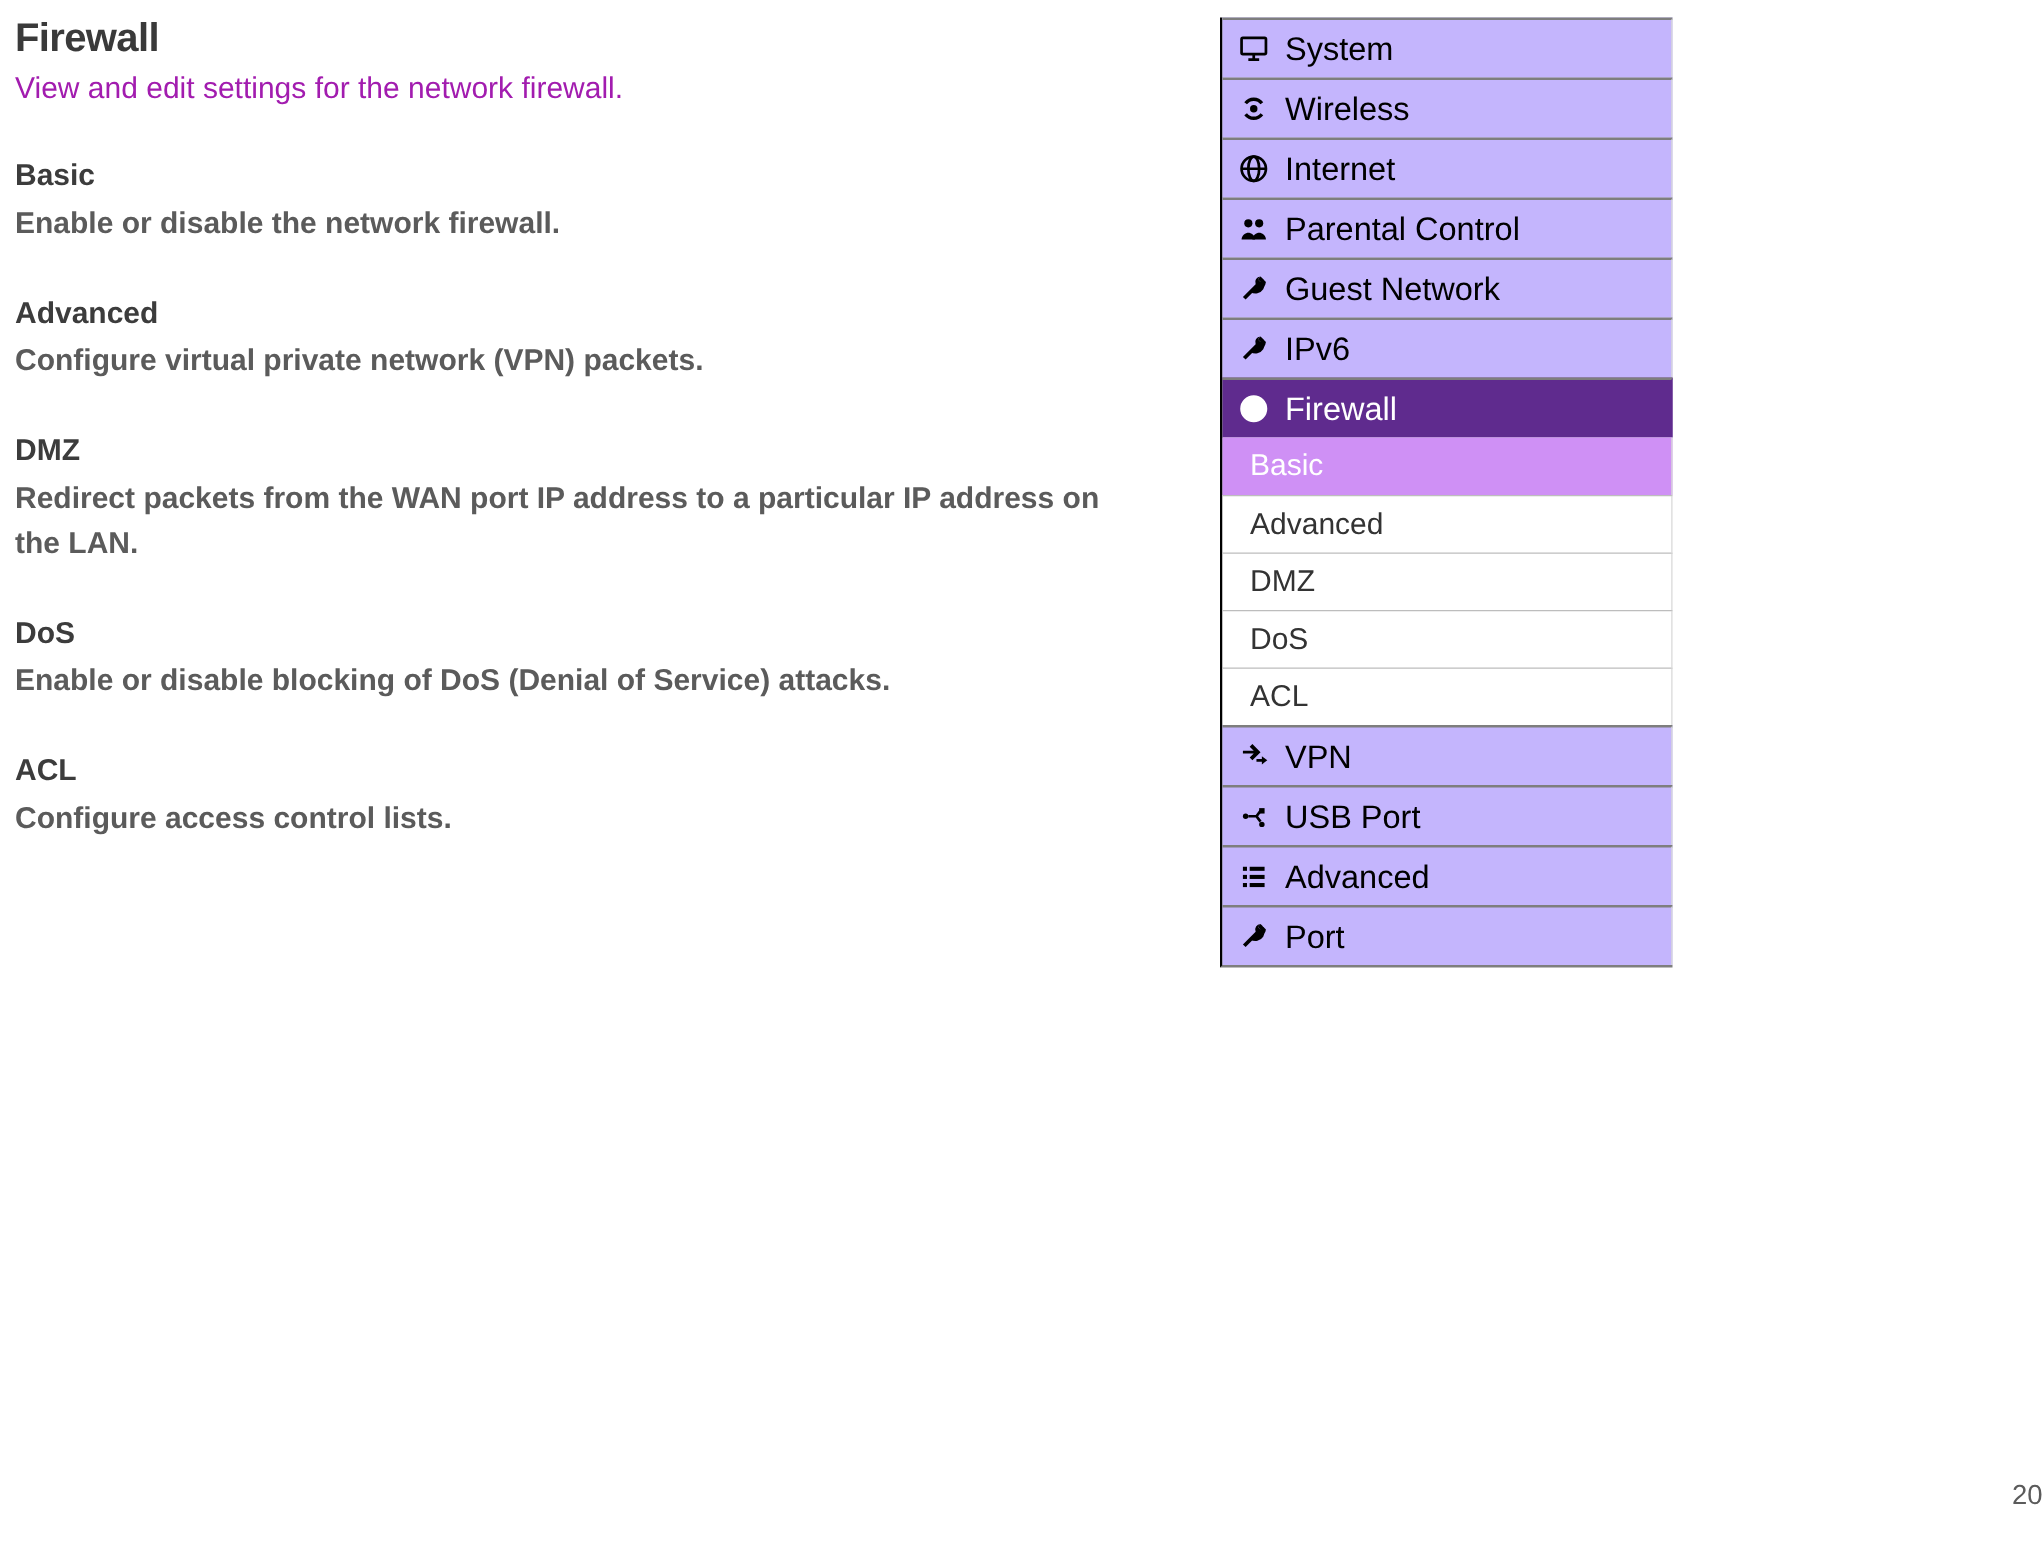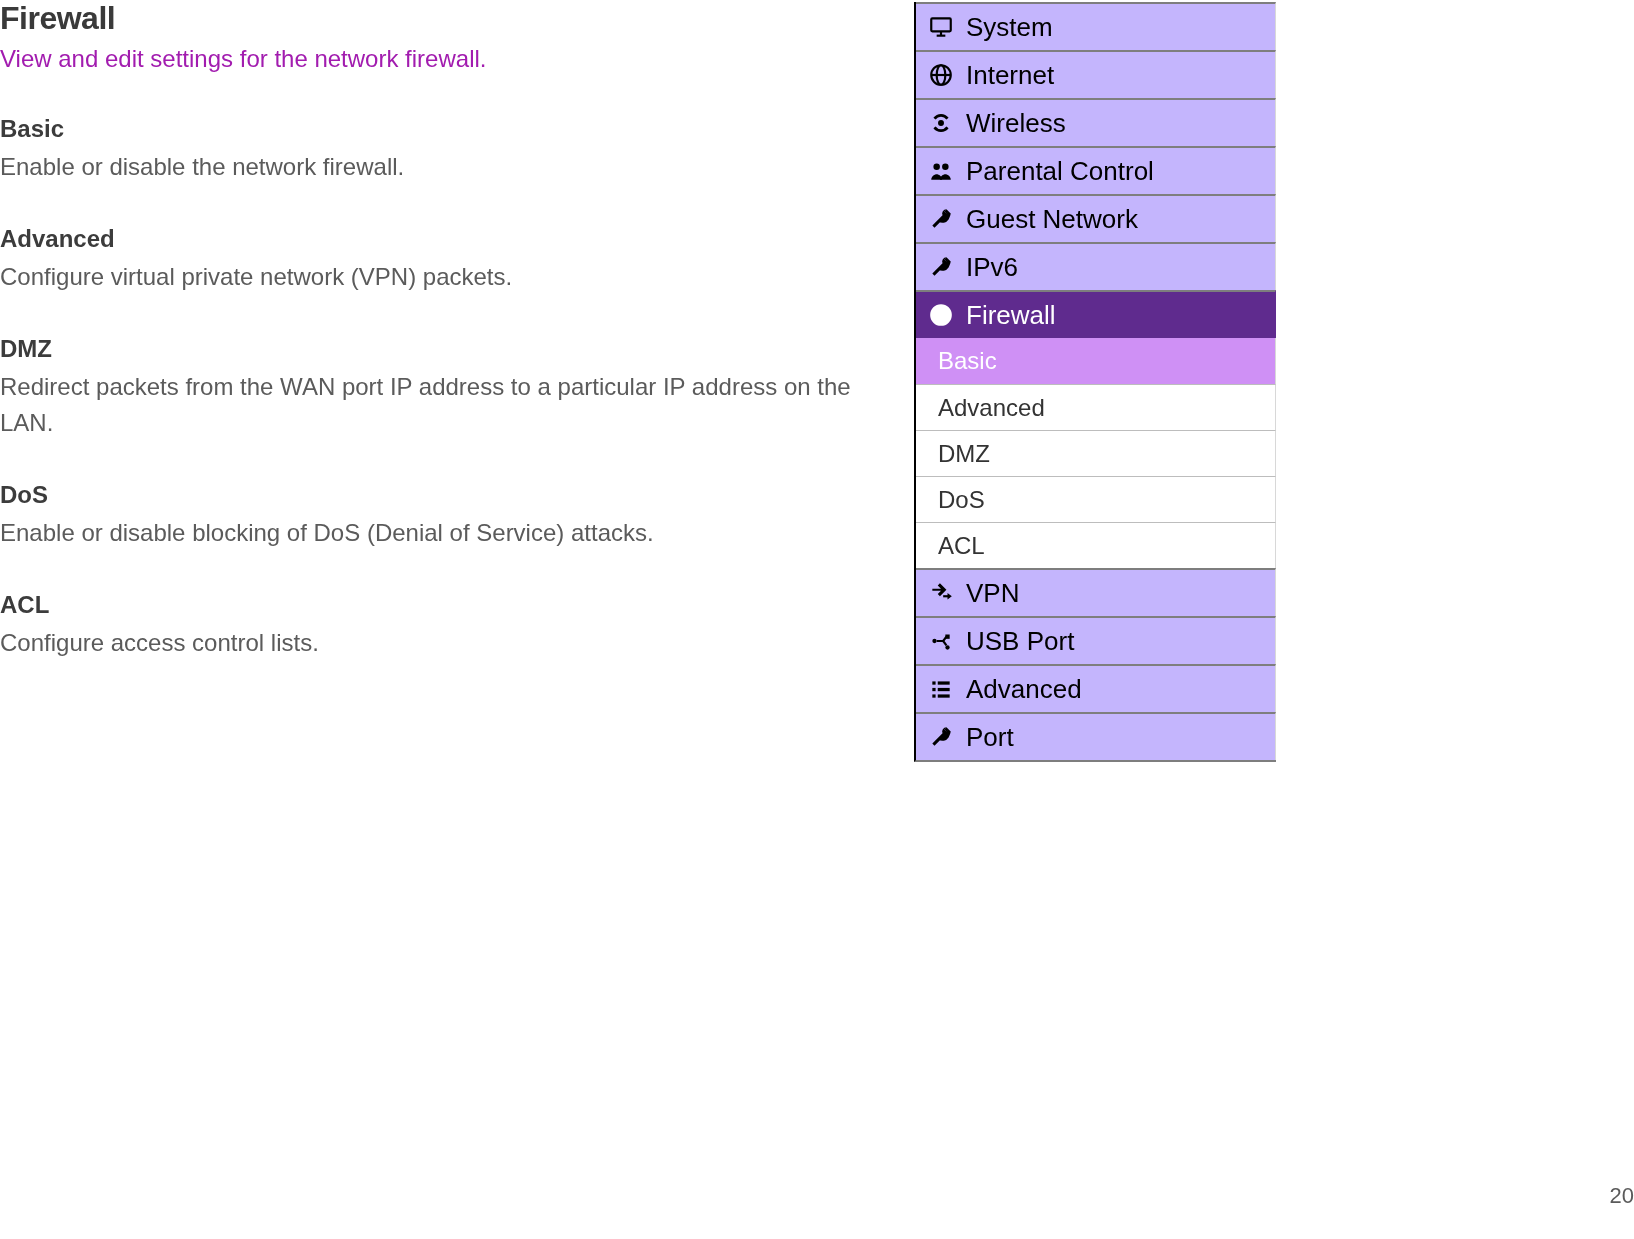--- a/index.html
+++ b/index.html
@@ -6,22 +6,22 @@
   body {
     font-family: "Segoe UI", Tahoma, Arial, sans-serif;
     background: #ffffff;
     width: 1634px;
     height: 1239px;
     position: relative;
   }
   .page {
     display: flex;
     flex-direction: row;
-    gap: 44px;
-    padding: 0;
+    gap: 94px;
+    padding: 12px;
   }
   .content {
     flex: 0 0 870px;
     padding-top: 0;
   }
   .content h1 {
     font-size: 32px;
     font-weight: 700;
     color: #3a3a3a;
     margin-bottom: 8px;
@@ -37,21 +37,21 @@
   .section .sec-title {
     font-size: 24px;
     font-weight: 700;
     color: #3c3c3c;
     margin-bottom: 6px;
   }
   .section .sec-desc {
     font-size: 24px;
     color: #5b5b5b;
     line-height: 1.5;
-    font-weight: 400;
+    font-weight: 700;
   }
 
   .sidebar {
     flex: 0 0 362px;
     padding-top: 2px;
   }
   .menu {
     border-left: 2px solid #000;
     border-bottom: 2px solid #7e7e7e;
     width: 100%;
@@ -147,37 +147,37 @@
           <svg viewBox="0 0 24 24" fill="none" stroke="#000" stroke-width="2">
               <rect x="3" y="4" width="18" height="12" rx="1"></rect>
               <line x1="8" y1="20" x2="16" y2="20"></line>
               <line x1="12" y1="16" x2="12" y2="20"></line>
             </svg>
         </span>
         <span>System</span>
       </div>
       <div class="menu-item">
         <span class="icon">
+          <svg viewBox="0 0 24 24" fill="none" stroke="#000" stroke-width="2.5">
+              <path d="M6 8c3-4 9-4 12 0"></path>
+              <path d="M6 16c3 4 9 4 12 0"></path>
+              <circle cx="12" cy="12" r="1.5" fill="#000"></circle>
+            </svg>
+        </span>
+        <span>Wireless</span>
+      </div>
+      <div class="menu-item">
+        <span class="icon">
           <svg viewBox="0 0 24 24" fill="none" stroke="#000" stroke-width="2">
               <circle cx="12" cy="12" r="9"></circle>
               <ellipse cx="12" cy="12" rx="4" ry="9"></ellipse>
               <line x1="3" y1="12" x2="21" y2="12"></line>
             </svg>
         </span>
         <span>Internet</span>
-      </div>
-      <div class="menu-item">
-        <span class="icon">
-          <svg viewBox="0 0 24 24" fill="none" stroke="#000" stroke-width="2.5">
-              <path d="M6 8c3-4 9-4 12 0"></path>
-              <path d="M6 16c3 4 9 4 12 0"></path>
-              <circle cx="12" cy="12" r="1.5" fill="#000"></circle>
-            </svg>
-        </span>
-        <span>Wireless</span>
       </div>
       <div class="menu-item">
         <span class="icon">
           <svg viewBox="0 0 24 24" fill="#000">
               <circle cx="8" cy="8" r="3"></circle>
               <circle cx="16" cy="8" r="3"></circle>
               <path d="M3 20c0-3 3-5 5-5s5 2 5 5z"></path>
               <path d="M11 20c0-3 3-5 5-5s5 2 5 5z"></path>
             </svg>
         </span>

